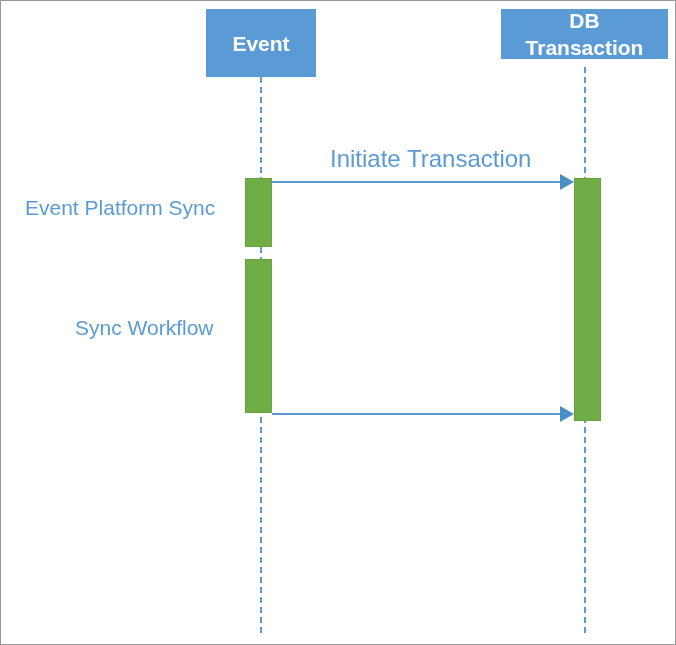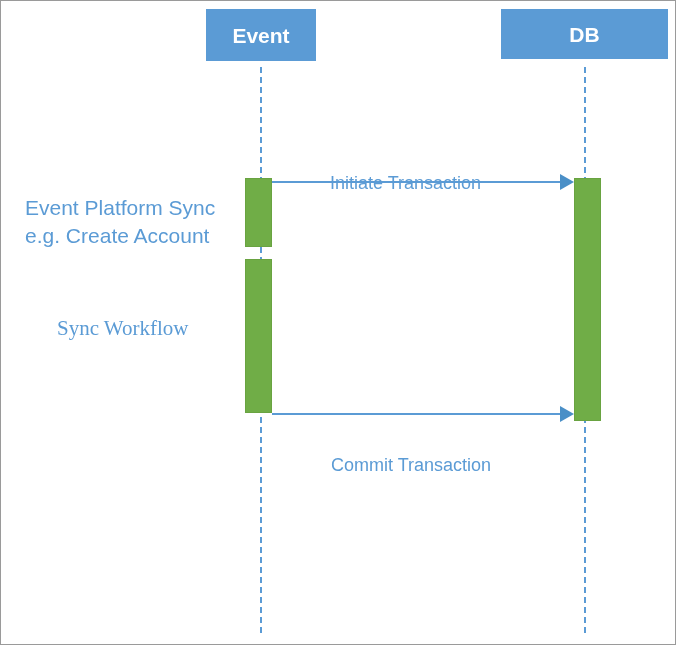--- a/index.html
+++ b/index.html
@@ -34,21 +34,21 @@
     flex-direction: column;
     align-items: center;
     justify-content: center;
     box-sizing: border-box;
     letter-spacing: 0px;
   }
   #participant-event-pipeline {
     left: 205px;
     top: 8px;
     width: 110px;
-    height: 52px;
+    height: 68px;
   }
   #participant-db-transaction {
     left: 500px;
     top: 8px;
     width: 167px;
     height: 50px;
   }
   .participant-line {
     display: block;
     white-space: nowrap;
@@ -120,24 +120,23 @@
     width: 289px;
   }
   #message-commit-arrowhead {
     left: 559px;
     top: 405px;
   }
 
   .message-label {
     position: absolute;
     color: #5b9bd5;
-    font-size: 18px;
+    font-size: 24px;
     line-height: 26px;
     white-space: nowrap;
-    margin-top: 24px;
   }
   #message-initiate-label {
     left: 329px;
     top: 145px;
   }
   #message-commit-label {
     left: 330px;
     top: 427px;
   }
 
@@ -147,56 +146,54 @@
     color: #5b9bd5;
     font-size: 21px;
     line-height: 28px;
     white-space: nowrap;
   }
   #annotation-event-platform-step {
     left: 24px;
     top: 193px;
   }
   #annotation-sync-workflow {
-    left: 56px;
+    left: 74px;
     top: 313px;
-    font-family: Liberation Serif, serif;
   }
   .side-label-line { display: block; }
 </style>
 </head>
 <body>
 
 <div id="diagram-canvas">
 
   <div class="participant-box" id="participant-event-pipeline">
     <span class="participant-line">Event</span>
   </div>
 
   <div class="participant-box" id="participant-db-transaction">
     <span class="participant-line">DB</span>
+    <span class="participant-line">Transaction</span>
   </div>
 
   <div class="lifeline" id="lifeline-event-pipeline"></div>
   <div class="lifeline" id="lifeline-db-transaction"></div>
 
   <div class="activation" id="activation-left-top"></div>
   <div class="activation" id="activation-left-bottom"></div>
   <div class="activation" id="activation-right"></div>
 
   <div class="message-line" id="message-initiate-line"></div>
   <div class="message-arrowhead" id="message-initiate-arrowhead"></div>
   <div class="message-label" id="message-initiate-label">Initiate Transaction</div>
 
   <div class="message-line" id="message-commit-line"></div>
   <div class="message-arrowhead" id="message-commit-arrowhead"></div>
-  <div class="message-label" id="message-commit-label">Commit Transaction</div>
 
   <div class="side-label" id="annotation-event-platform-step">
     <span class="side-label-line">Event Platform Sync</span>
-    <span class="side-label-line">e.g. Create Account</span>
   </div>
 
   <div class="side-label" id="annotation-sync-workflow">
     <span class="side-label-line">Sync Workflow</span>
   </div>
 
 </div>
 
 </body></html>

